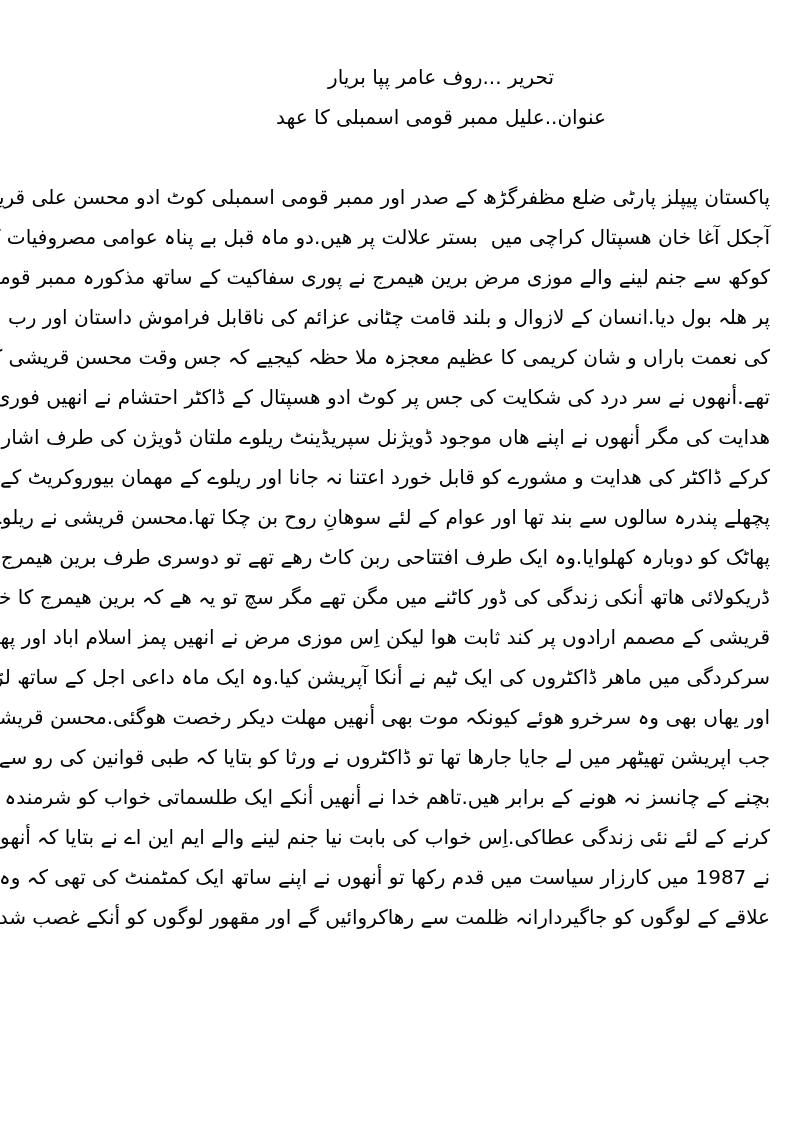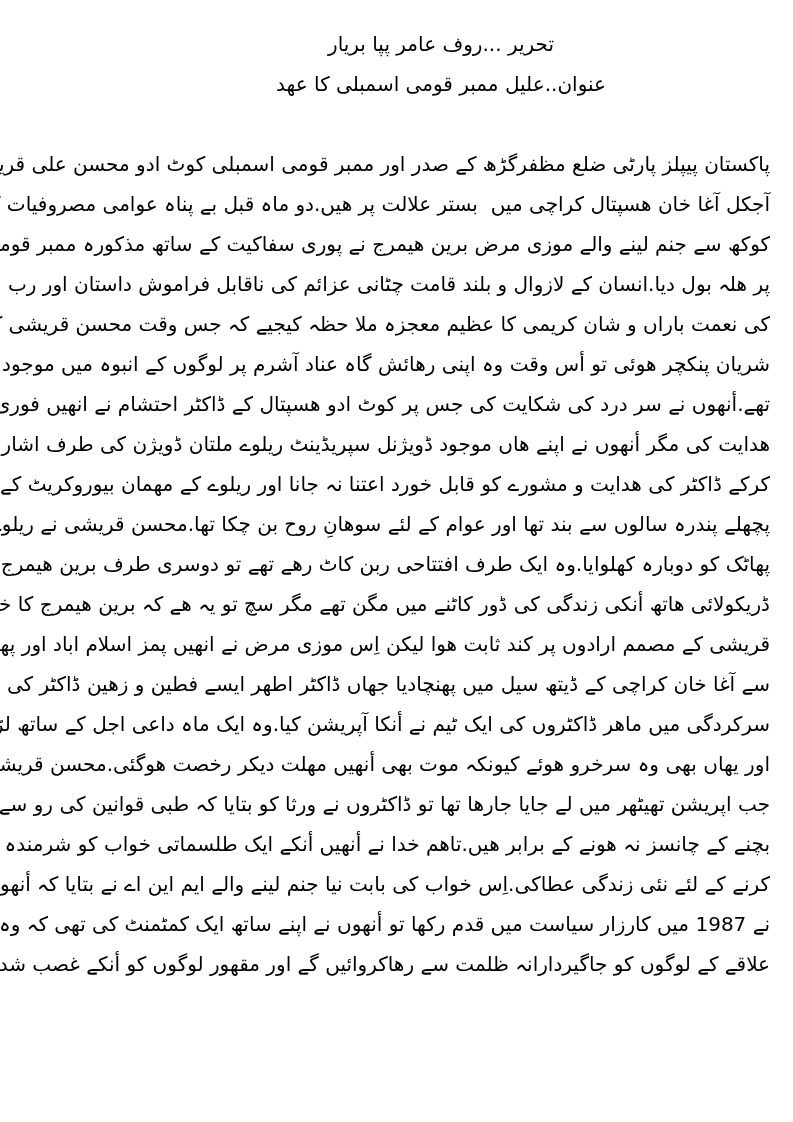--- a/index.html
+++ b/index.html
@@ -8,21 +8,21 @@
     background: #ffffff;
   }
   .page {
     position: relative;
     width: 793px;
     height: 1122px;
     background: #ffffff;
     color: #000000;
     direction: rtl;
     box-sizing: border-box;
-    padding: 24px 23px 0 28px;
+    padding: 57px 23px 0 28px;
     overflow: hidden;
     font-family: "DejaVu Sans", "Liberation Sans", sans-serif;
   }
   .line {
     line-height: 40px;
     font-size: 20px;
     white-space: pre;
     font-weight: 500;
   }
   .doc-header {
@@ -45,29 +45,27 @@
     <div class="line">تحریر ...روف عامر پپا بریار</div>
     <div class="line">عنوان..علیل ممبر قومی اسمبلی کا عھد</div>
   </div>
   <div class="spacer"></div>
   <div class="doc-body">
       <div class="line body-line">پاکستان پیپلز پارٹی ضلع مظفرگڑھ کے صدر اور ممبر قومی اسمبلی کوٹ ادو محسن علی قریشی</div>
       <div class="line body-line">آجکل آغا خان ھسپتال کراچی میں  بستر علالت پر ھیں.دو ماہ قبل بے پناہ عوامی مصروفیات کی</div>
       <div class="line body-line">کوکھ سے جنم لینے والے موزی مرض برین ھیمرج نے پوری سفاکیت کے ساتھ مذکورہ ممبر قومی اسمبلی</div>
       <div class="line body-line">پر ھلہ بول دیا.انسان کے لازوال و بلند قامت چٹانی عزائم کی ناقابل فراموش داستان اور رب العالمین</div>
       <div class="line body-line">کی نعمت باراں و شان کریمی کا عظیم معجزہ ملا حظہ کیجیے کہ جس وقت محسن قریشی کے دماغ کی</div>
-      <div class="line body-line">شریان پنکچر ھوئی تو أس وقت وہ اپنی رھائش گاہ عناد آشرم پر لوگوں کے انبوہ میں موجود</div>
       <div class="line body-line">تھے.أنھوں نے سر درد کی شکایت کی جس پر کوٹ ادو ھسپتال کے ڈاکٹر احتشام نے انھیں فوری ارام کی</div>
       <div class="line body-line">ھدایت کی مگر أنھوں نے اپنے ھاں موجود ڈویژنل سپریڈینٹ ریلوے ملتان ڈویژن کی طرف اشارہ</div>
       <div class="line body-line">کرکے ڈاکٹر کی ھدایت و مشورے کو قابل خورد اعتنا نہ جانا اور ریلوے کے مھمان بیوروکریٹ کے ساتھ</div>
       <div class="line body-line">پچھلے پندرہ سالوں سے بند تھا اور عوام کے لئے سوھانِ روح بن چکا تھا.محسن قریشی نے ریلوے</div>
       <div class="line body-line">پھاٹک کو دوبارہ کھلوایا.وہ ایک طرف افتتاحی ربن کاٹ رھے تھے تو دوسری طرف برین ھیمرج کے</div>
       <div class="line body-line">ڈریکولائی ھاتھ أنکی زندگی کی ڈور کاٹنے میں مگن تھے مگر سچ تو یہ ھے کہ برین ھیمرج کا خنجر بھی</div>
       <div class="line body-line">قریشی کے مصمم ارادوں پر کند ثابت ھوا لیکن اِس موزی مرض نے انھیں پمز اسلام اباد اور پھر وھاں</div>
-      <div class="line body-line">سے آغا خان کراچی کے ڈیتھ سیل میں پھنچادیا جھاں ڈاکٹر اطھر ایسے فطین و زھین ڈاکٹر کی</div>
       <div class="line body-line">سرکردگی میں ماھر ڈاکٹروں کی ایک ٹیم نے أنکا آپریشن کیا.وہ ایک ماہ داعی اجل کے ساتھ لڑتے رھے</div>
       <div class="line body-line">اور یھاں بھی وہ سرخرو ھوئے کیونکہ موت بھی أنھیں مھلت دیکر رخصت ھوگئی.محسن قریشی کو</div>
       <div class="line body-line">جب اپریشن تھیٹھر میں لے جایا جارھا تھا تو ڈاکٹروں نے ورثا کو بتایا کہ طبی قوانین کی رو سے أنکے</div>
       <div class="line body-line">بچنے کے چانسز نہ ھونے کے برابر ھیں.تاھم خدا نے أنھیں أنکے ایک طلسماتی خواب کو شرمندہ تعبیر</div>
       <div class="line body-line">کرنے کے لئے نئی زندگی عطاکی.اِس خواب کی بابت نیا جنم لینے والے ایم این اے نے بتایا کہ أنھوں</div>
       <div class="line body-line">نے 1987 میں کارزار سیاست میں قدم رکھا تو أنھوں نے اپنے ساتھ ایک کمٹمنٹ کی تھی کہ وہ اپنے</div>
       <div class="line body-line">علاقے کے لوگوں کو جاگیردارانہ ظلمت سے رھاکروائیں گے اور مقھور لوگوں کو أنکے غصب شدہ</div>
     </div>
 </div>
 

